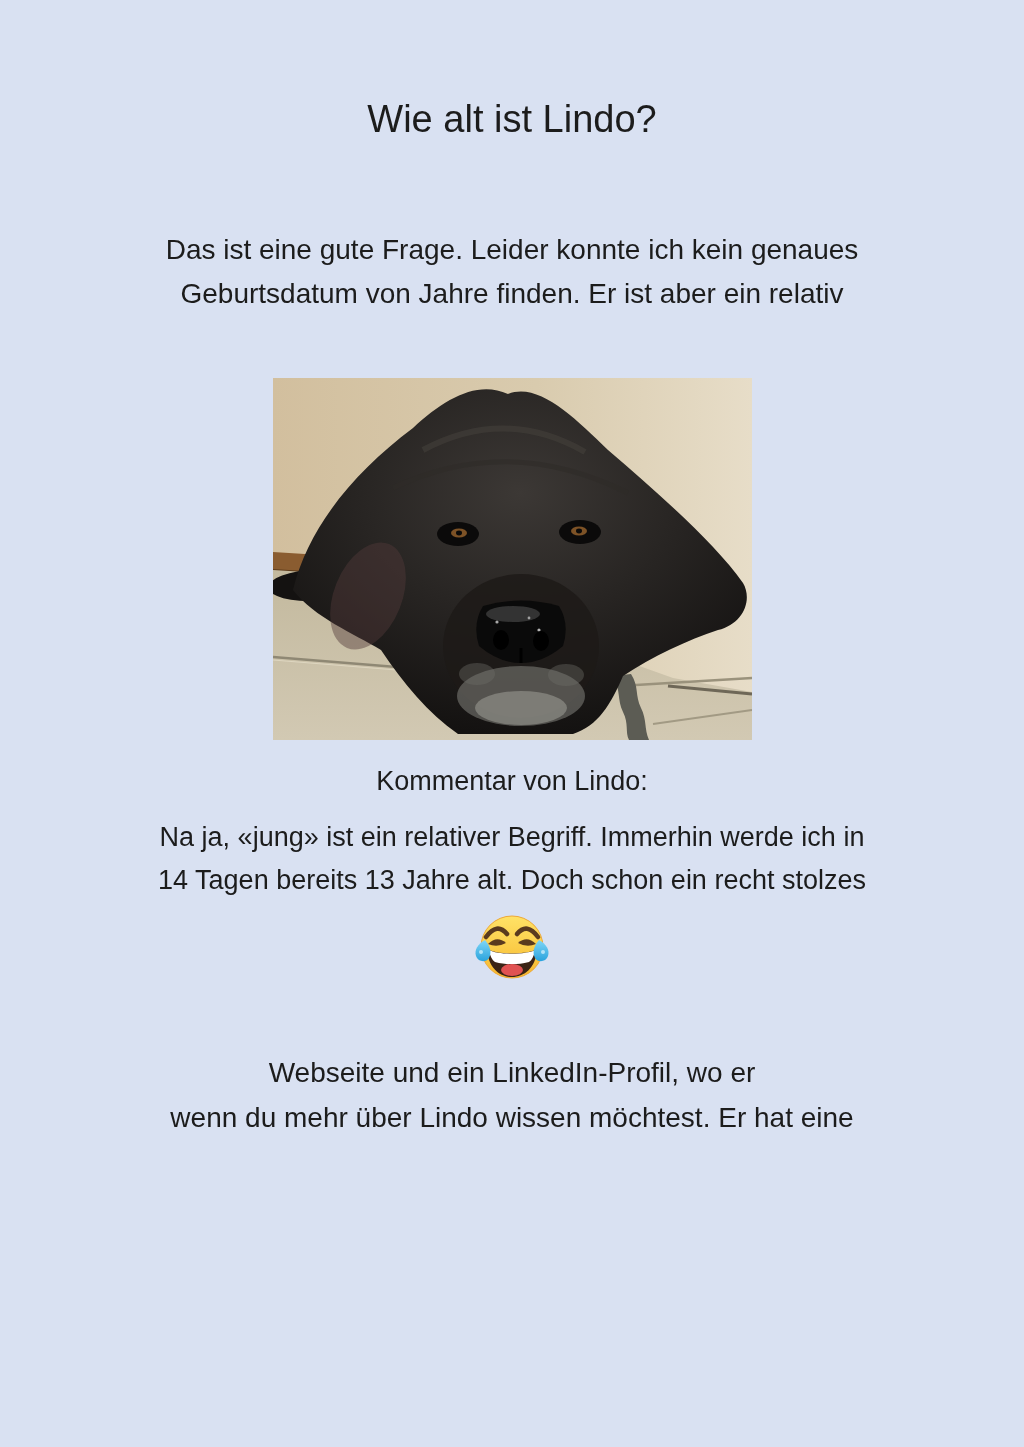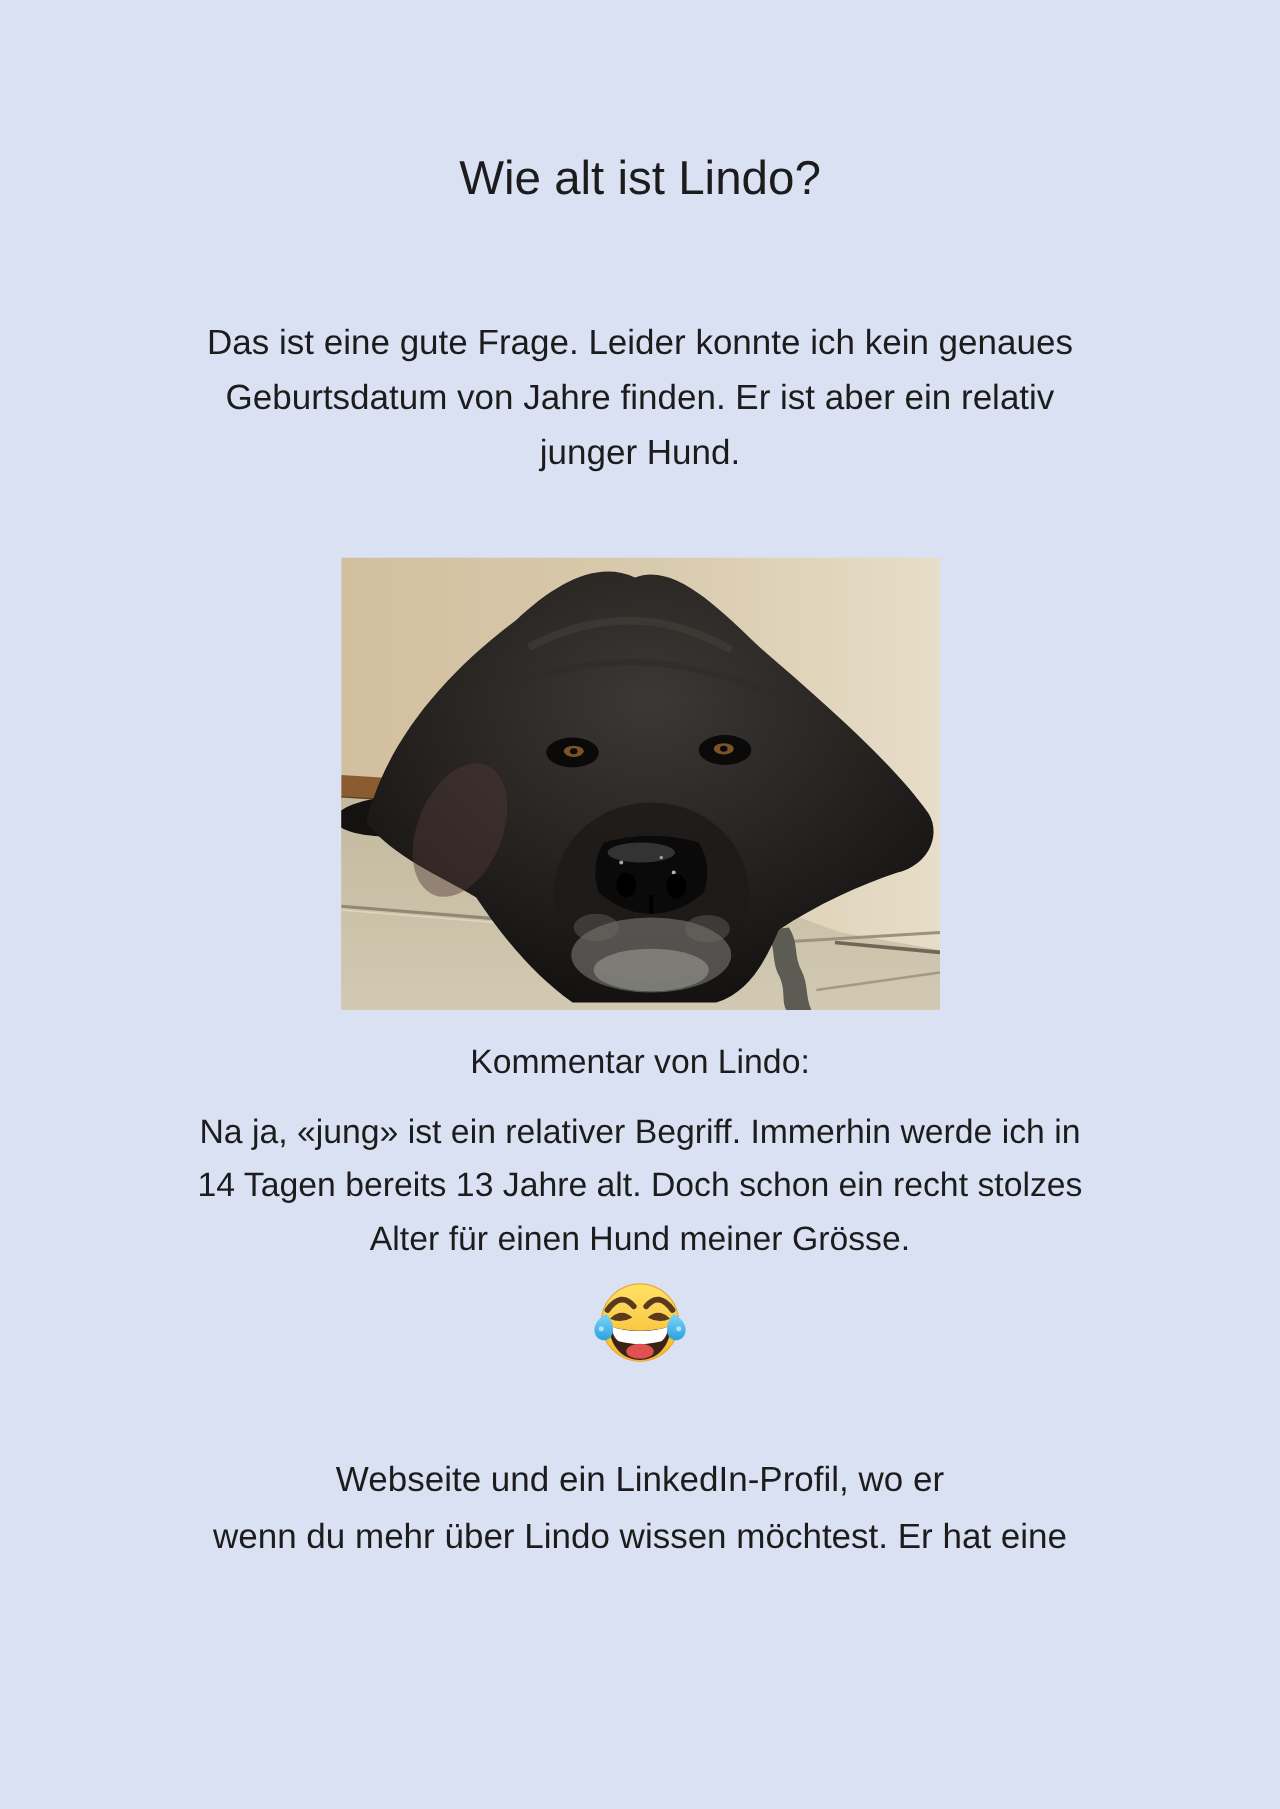--- a/index.html
+++ b/index.html
@@ -11,21 +11,21 @@
     font-family: "Liberation Sans", sans-serif;
     color: #1c1c1c;
   }
   .page {
     width: 1024px;
     height: 1447px;
     position: relative;
   }
   .center { text-align: center; }
   .title {
-    margin: 120px auto 0;
+    margin: 96px auto 0;
     font-size: 38px;
     line-height: 46px;
     font-weight: 400;
   }
   .intro {
     margin: 86px auto 0;
     width: 830px;
     font-size: 28px;
     line-height: 44px;
   }
@@ -63,21 +63,20 @@
 </head>
 <body>
 
 <div class="page">
 
   <div class="title center">Wie alt ist Lindo?</div>
 
   <div class="intro center">
     <div class="line">Das ist eine gute Frage. Leider konnte ich kein genaues</div>
     <div class="line">Geburtsdatum von Jahre finden. Er ist aber ein relativ</div>
-    <div class="line">junger Hund.</div>
   </div>
 
   <div class="photo-wrap" aria-label="Large black long-haired dog lying flat with its greying muzzle resting on a beige tiled floor against a beige wall">
     <svg width="479" height="362" viewBox="0 0 479 362">
       <defs>
         <linearGradient id="wallGrad" x1="0" y1="0" x2="1" y2="0">
           <stop offset="0" stop-color="#d2bf9e"></stop>
           <stop offset="0.55" stop-color="#d9cbae"></stop>
           <stop offset="1" stop-color="#e7ddc8"></stop>
         </linearGradient>
@@ -149,21 +148,20 @@
       <ellipse cx="268" cy="263" rx="8" ry="10" fill="#000000"></ellipse>
       <line x1="248" y1="270" x2="248" y2="285" stroke="#000000" stroke-width="3"></line>
     </svg>
   </div>
 
   <div class="comment-heading center">Kommentar von Lindo:</div>
 
   <div class="comment-body center">
     <div class="line">Na ja, «jung» ist ein relativer Begriff. Immerhin werde ich in</div>
     <div class="line">14 Tagen bereits 13 Jahre alt. Doch schon ein recht stolzes</div>
-    <div class="line">Alter für einen Hund meiner Grösse.</div>
   </div>
 
   <div class="emoji-wrap" aria-label="face-with-tears-of-joy">
     <svg width="78" height="76" viewBox="0 0 78 76">
       <defs>
         <linearGradient id="faceGrad" x1="0" y1="0" x2="0" y2="1">
           <stop offset="0" stop-color="#ffe266"></stop>
           <stop offset="1" stop-color="#f7b82d"></stop>
         </linearGradient>
         <linearGradient id="tearGrad" x1="0" y1="0" x2="0" y2="1">

